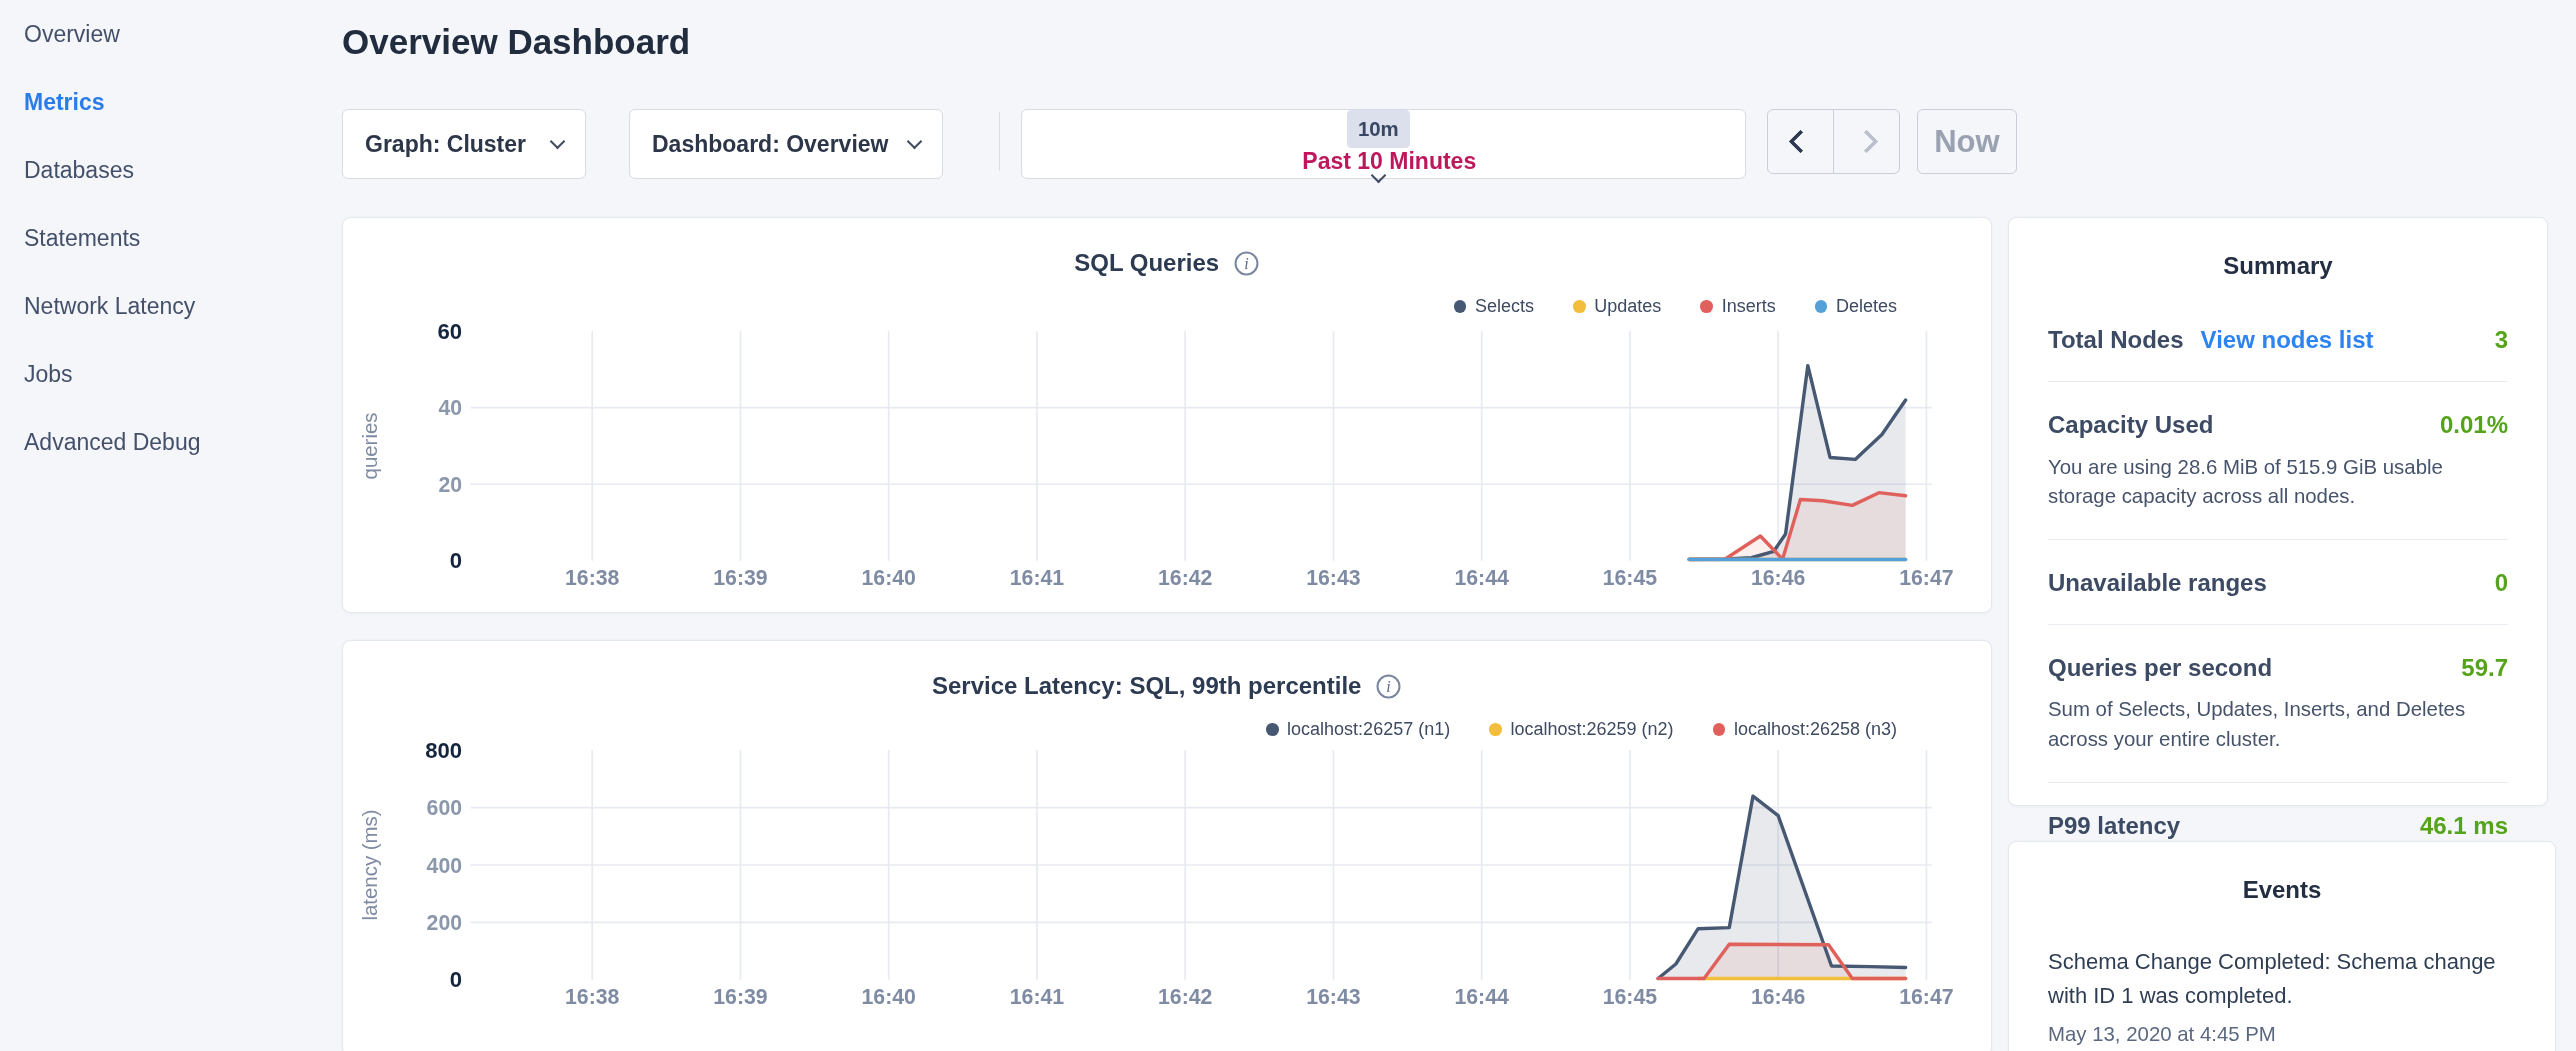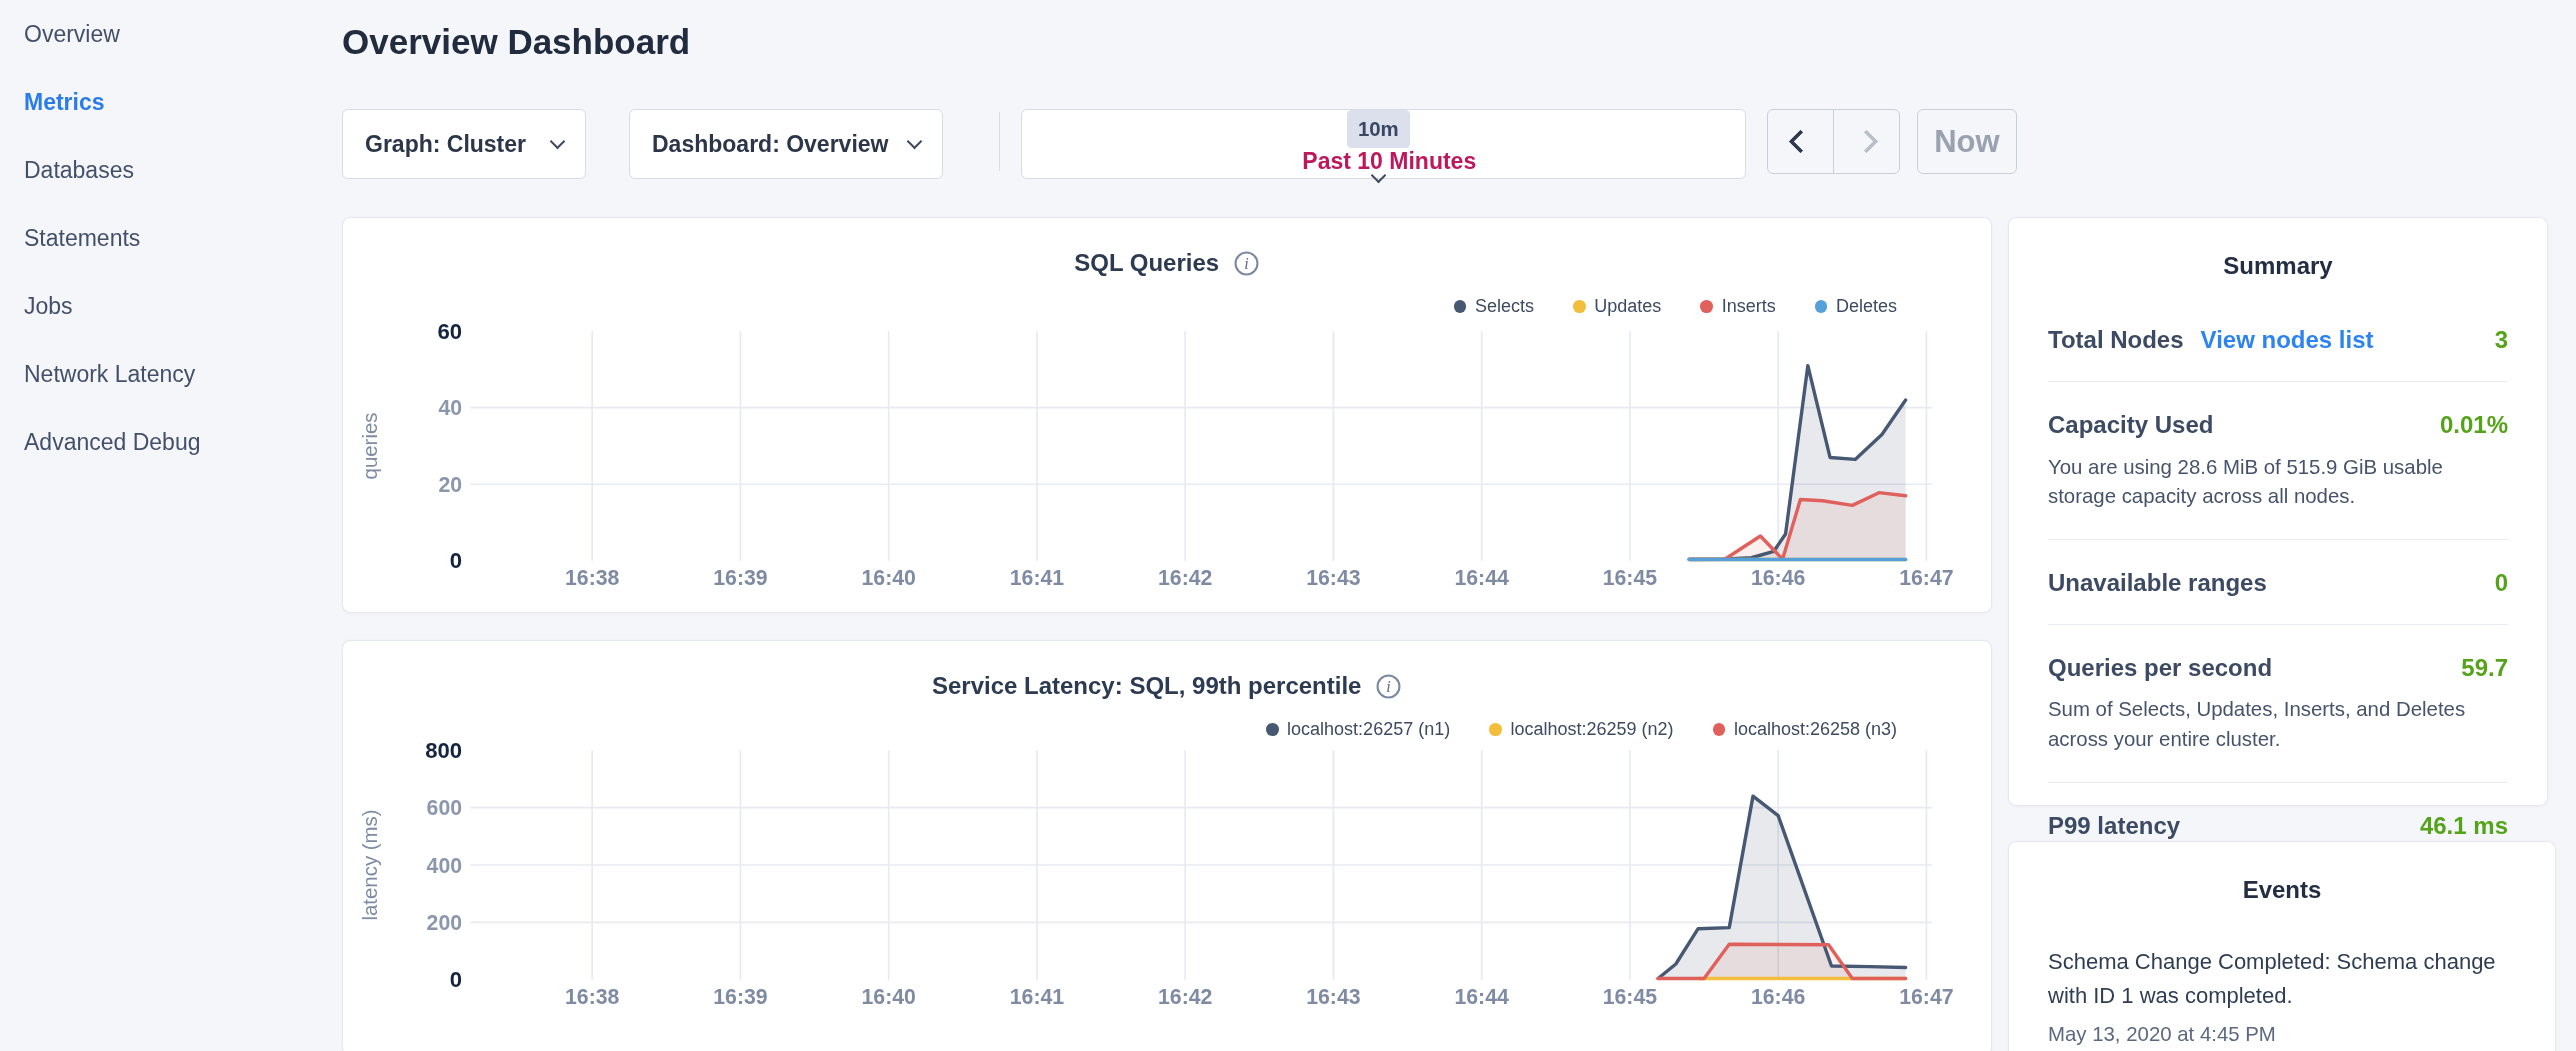--- a/index.html
+++ b/index.html
@@ -71,22 +71,22 @@
 </head>
 <body>
 
 <div class="root">
 
   <nav class="sidebar">
       <div class="side-item">Overview</div>
       <div class="side-item active">Metrics</div>
       <div class="side-item">Databases</div>
       <div class="side-item">Statements</div>
+      <div class="side-item">Network Latency</div>
       <div class="side-item">Jobs</div>
-      <div class="side-item">Network Latency</div>
       <div class="side-item">Advanced Debug</div>
     </nav>
 
   <div class="main">
     <div class="page-title">Overview Dashboard</div>
 
     <div class="controls">
       <div class="ctl dd1">
         <span>Graph: Cluster</span>
         <span class="chev-d"></span>

